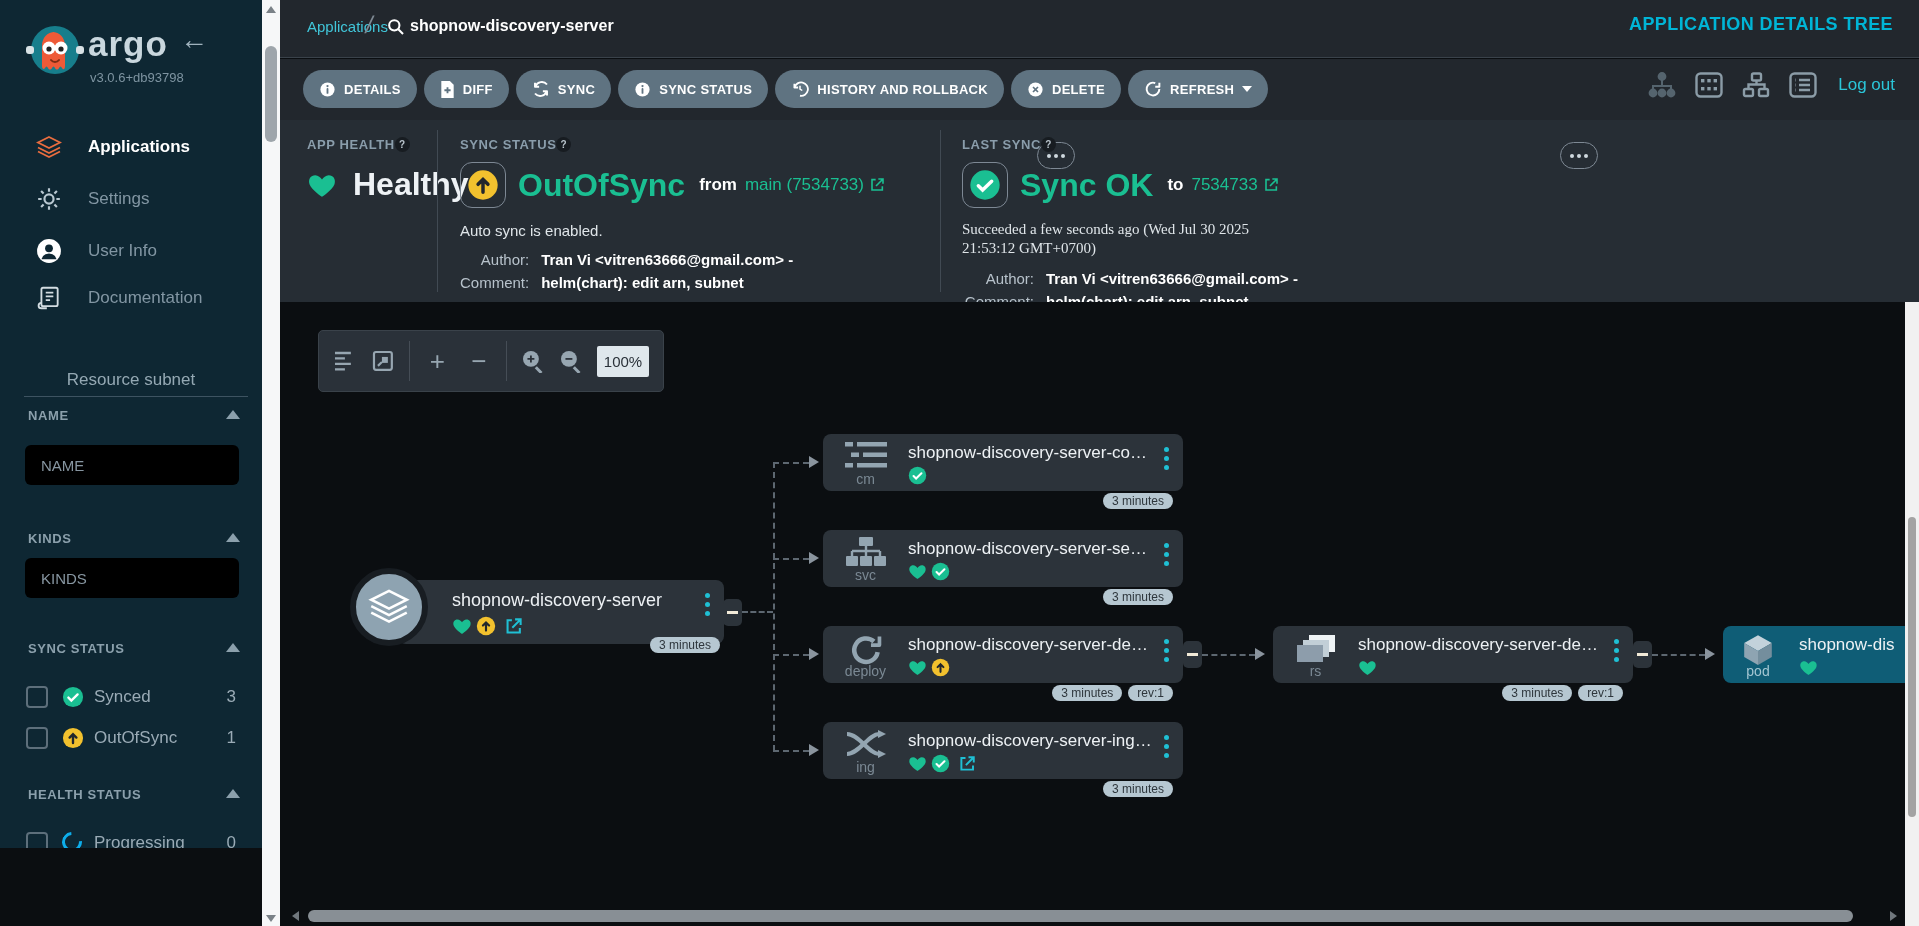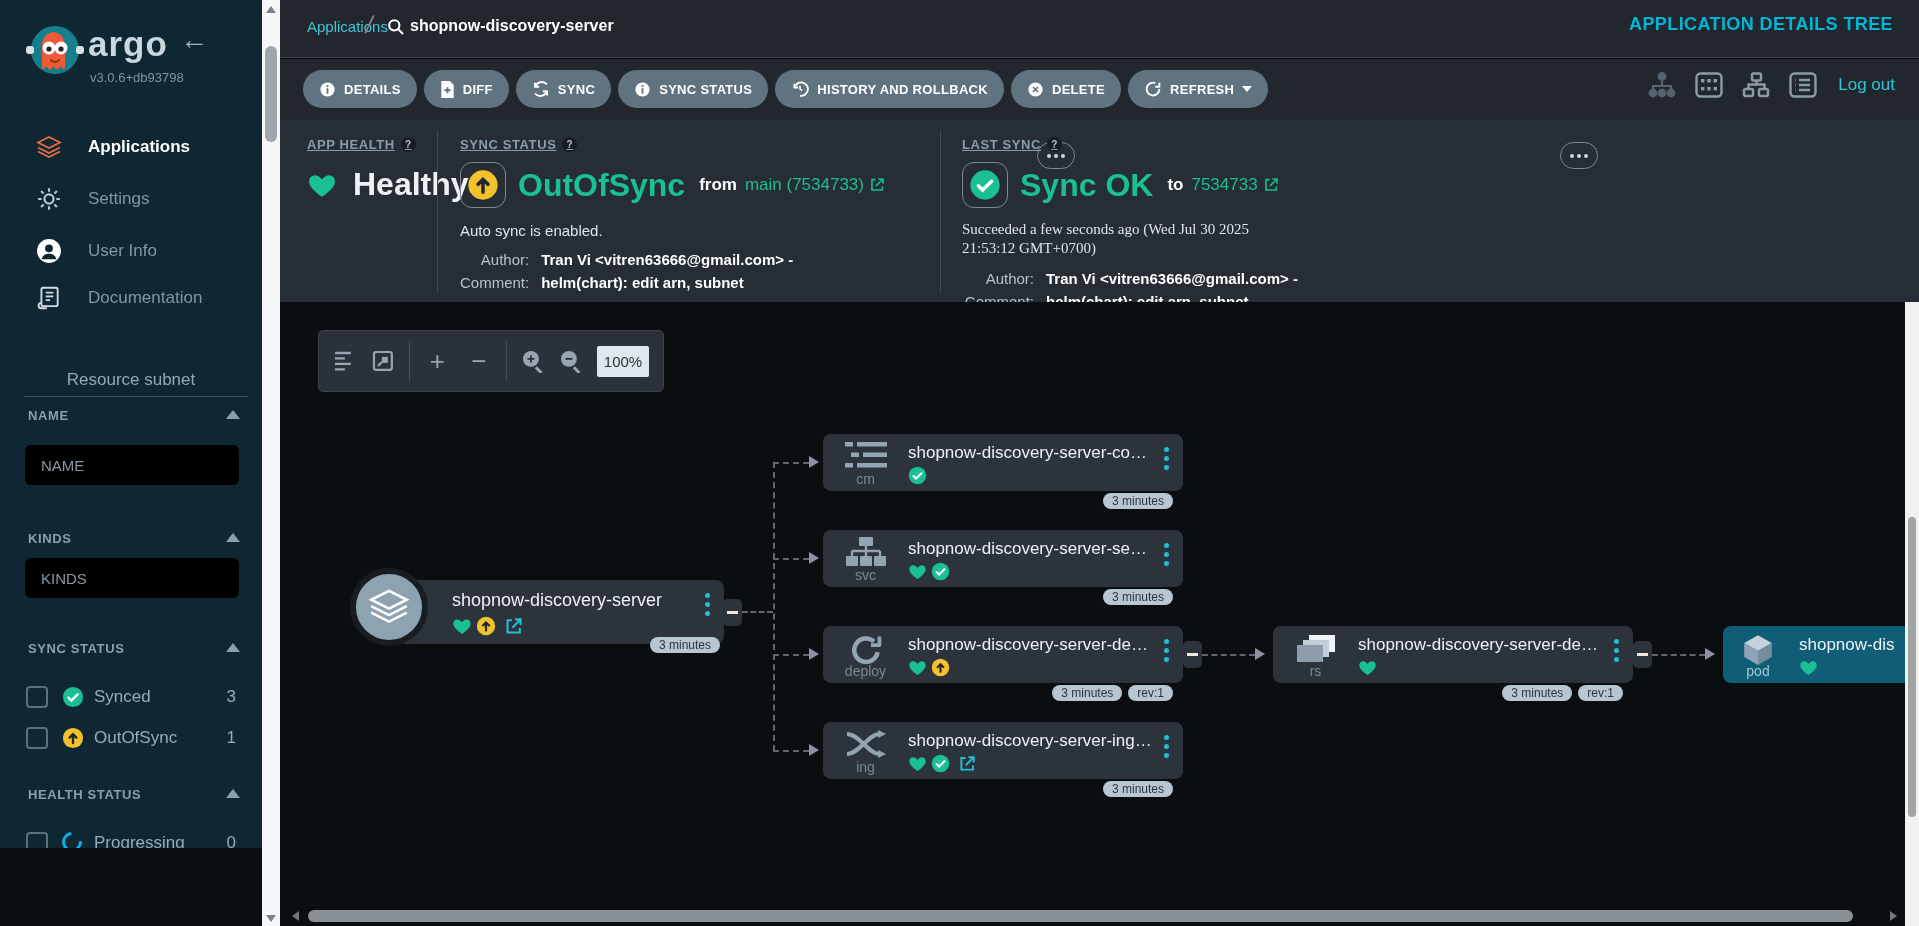--- a/index.html
+++ b/index.html
@@ -83,21 +83,21 @@
   .dd-caret { width:0; height:0; border-left:5px solid transparent;
     border-right:5px solid transparent; border-top:6px solid #fff; }
   .view-icons { position:absolute; right:24px; top:13px; display:flex; gap:19px; align-items:center; }
   .vicon { width:28px; height:26px; cursor:pointer; }
   .logout { font-size:17px; color:#2bc5d8; cursor:pointer; margin-left:2px; }
 
   
   .status-panel { position:absolute; left:280px; top:120px; width:1639px; height:182px;
     background:#262d34; color:#dfe5e9; }
   .sp-label { font-size:13px; font-weight:bold; color:#8a9dab; letter-spacing:.6px;
-    display:flex; align-items:center; gap:6px;text-decoration:underline; }
+    display:flex; align-items:center; gap:0; }
   .qmark { display:inline-flex; width:15px; height:15px; border-radius:50%;
     background:#171c21; color:#b9c4cc; font-size:10px; font-weight:bold;
     align-items:center; justify-content:center; cursor:pointer; }
   .sec-health { position:absolute; left:27px; top:17px; }
   .hl-row { display:flex; align-items:center; gap:16px; margin-top:14px; }
   .hl-text { font-size:32px; font-weight:bold; color:#eef2f5; }
   .v-div { position:absolute; top:10px; width:1px; height:162px; background:#414a53; }
   .sec-sync { position:absolute; left:180px; top:17px; width:480px; }
   .sec-last { position:absolute; left:682px; top:17px; width:560px; }
   .icon-box { width:46px; height:46px; border:1.5px solid #7d8894; border-radius:12px;

